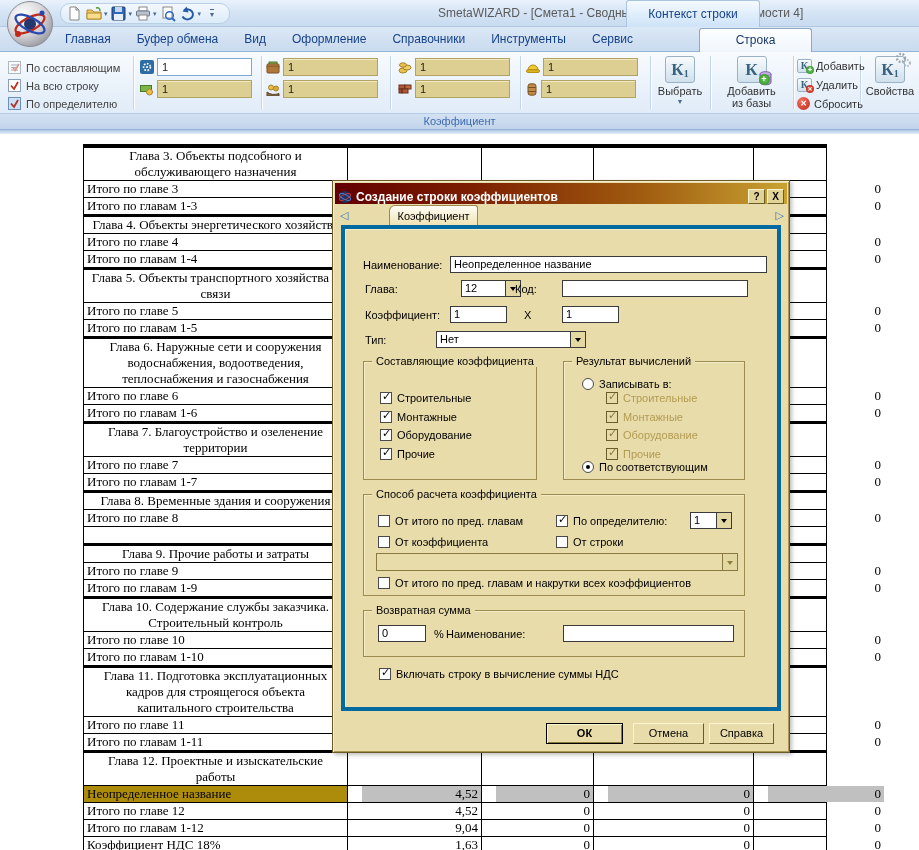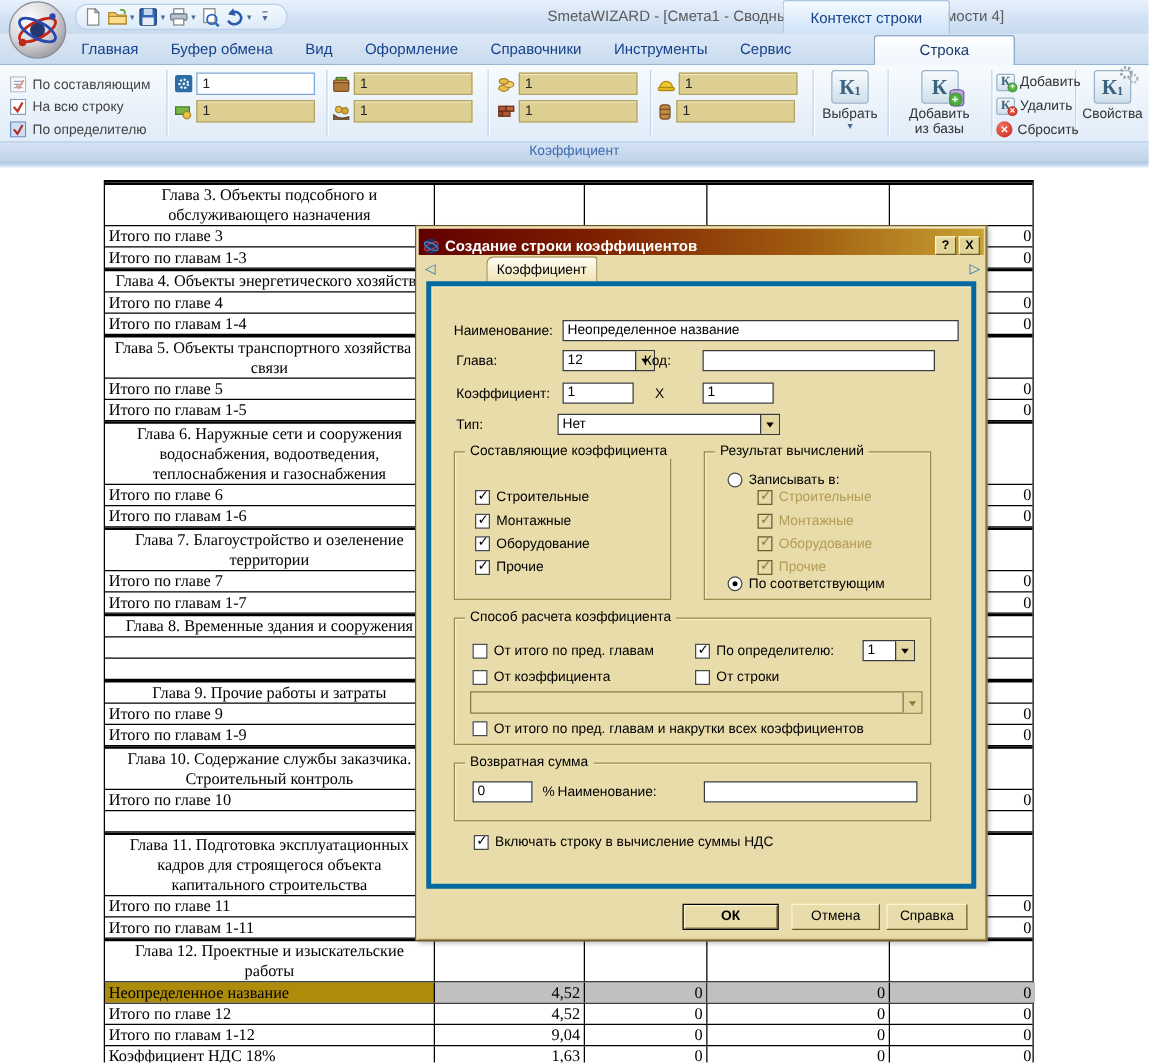--- a/index.html
+++ b/index.html
@@ -71,21 +71,21 @@
   .ribbon-caption { height:16px; line-height:15px; text-align:center; font-size:11px; color:#3e6cb0;
     background:linear-gradient(#d3e2f3,#c2d4ea); border-top:1px solid #b7cce4; }
   .ribbon-edge { position:absolute; left:0; top:130px; width:919px; height:4px;
     background:linear-gradient(#aec6e2,#e4eef9); z-index:5;}
 
   
   .doc { position:absolute; left:0; top:134px; width:919px; height:716px; background:#fff; }
   .stable { position:absolute; left:83px; top:10px; width:744px; background:#fff;
     border:1px solid #000; border-top:2px solid #000; border-bottom:2px solid #000;
     font-family:"Liberation Serif",serif; font-size:13px; color:#000; }
-  .trow { display:grid; grid-template-columns:264px 120px 98px 146px 116px; border-bottom:1px solid #000; }
+  .trow { display:grid; grid-template-columns:264px 120px 98px 146px 116px; border-bottom:1px solid #000;gap:14px; }
   .trow > div { border-right:1px solid #000; min-height:16px; line-height:16px; padding:0 3px; overflow:hidden;}
   .trow > div:last-child { border-right:none; }
   .trow.chapter, .trow.grand { border-top:2px solid #000; }
   .trow.chapter .c0 { text-align:center; }
   .trow.clip .c0 { white-space:nowrap; }
   .val { text-align:right; padding-right:5px; }
   .trow.selected .c0 { background:#ad8c0c; }
   .trow.selected .val { background:#c0c0c0; }
 
   
@@ -504,20 +504,21 @@
         <div class="val">0</div>
       </div>
       <div class="trow chapter clip">
         <div class="c0">Глава 8. Временные здания и сооружения</div>
         <div class="val"></div>
         <div class="val"></div>
         <div class="val"></div>
         <div class="val"></div>
       </div>
       <div class="trow total">
+        <div class="c0">Итого по главе 8</div>
         <div class="val"></div>
         <div class="val"></div>
         <div class="val"></div>
         <div class="val">0</div>
       </div>
       <div class="trow total">
         <div class="val"></div>
         <div class="val"></div>
         <div class="val"></div>
         <div class="val">0</div>
@@ -551,20 +552,21 @@
         <div class="val"></div>
       </div>
       <div class="trow total">
         <div class="c0">Итого по главе 10</div>
         <div class="val"></div>
         <div class="val"></div>
         <div class="val"></div>
         <div class="val">0</div>
       </div>
       <div class="trow total">
+        <div class="c0">Итого по главам 1-10</div>
         <div class="val"></div>
         <div class="val"></div>
         <div class="val"></div>
         <div class="val">0</div>
       </div>
       <div class="trow chapter">
         <div class="c0">Глава 11. Подготовка эксплуатационных кадров для строящегося объекта капитального строительства</div>
         <div class="val"></div>
         <div class="val"></div>
         <div class="val"></div>
@@ -639,34 +641,34 @@
     <span class="tarrow l">◁</span>
     <span class="dtab">Коэффициент</span>
     <span class="tarrow r">▷</span>
   </div>
   <div class="dlg-panel">
 
     <span class="plabel" style="left:18px;top:30px">Наименование:</span>
     <div class="pinput" style="left:105px;top:27px;width:317px">Неопределенное название</div>
 
     <span class="plabel" style="left:20px;top:54px">Глава:</span>
-    <div class="combo" style="left:105px;top:51px;width:74px">
+    <div class="combo" style="left:116px;top:51px;width:60px">
       <span class="ct">12</span>
       <span class="ca"></span>
     </div>
     <span class="plabel" style="left:170px;top:54px">Код:</span>
     <div class="pinput" style="left:217px;top:51px;width:186px"></div>
 
     <span class="plabel" style="left:20px;top:80px">Коэффициент:</span>
     <div class="pinput" style="left:105px;top:77px;width:57px">1</div>
     <span class="plabel" style="left:179px;top:80px">X</span>
     <div class="pinput" style="left:217px;top:77px;width:57px">1</div>
 
     <span class="plabel" style="left:20px;top:105px">Тип:</span>
-    <div class="combo" style="left:101px;top:102px;width:178px">
+    <div class="combo" style="left:91px;top:102px;width:150px">
       <span class="ct">Нет</span>
       <span class="ca"></span>
     </div>
 
     <div class="gbox" style="left:18px;top:132px;width:174px;height:119px">
       <span class="gleg">Составляющие коэффициента</span>
       <div id="comp-items">
           <div class="cbrow" style="left: 16px; top: 30px;">
             <span class="cb checked"></span>
             <span>Строительные</span>

